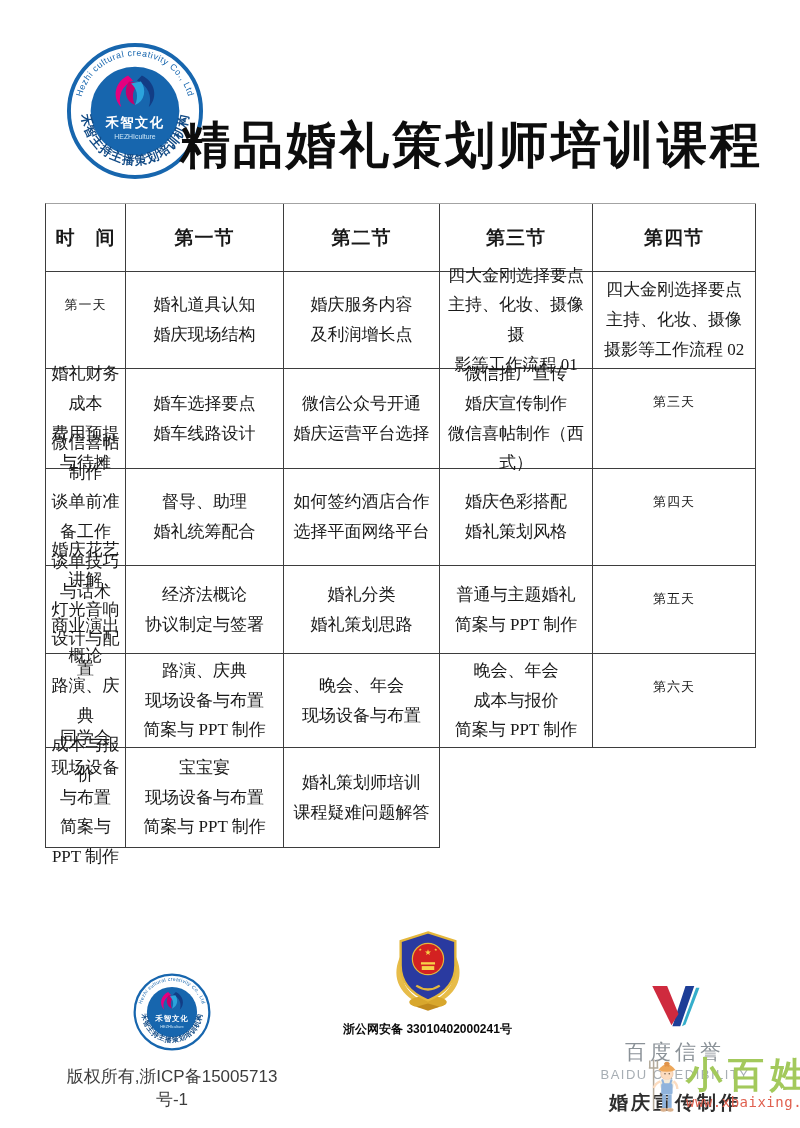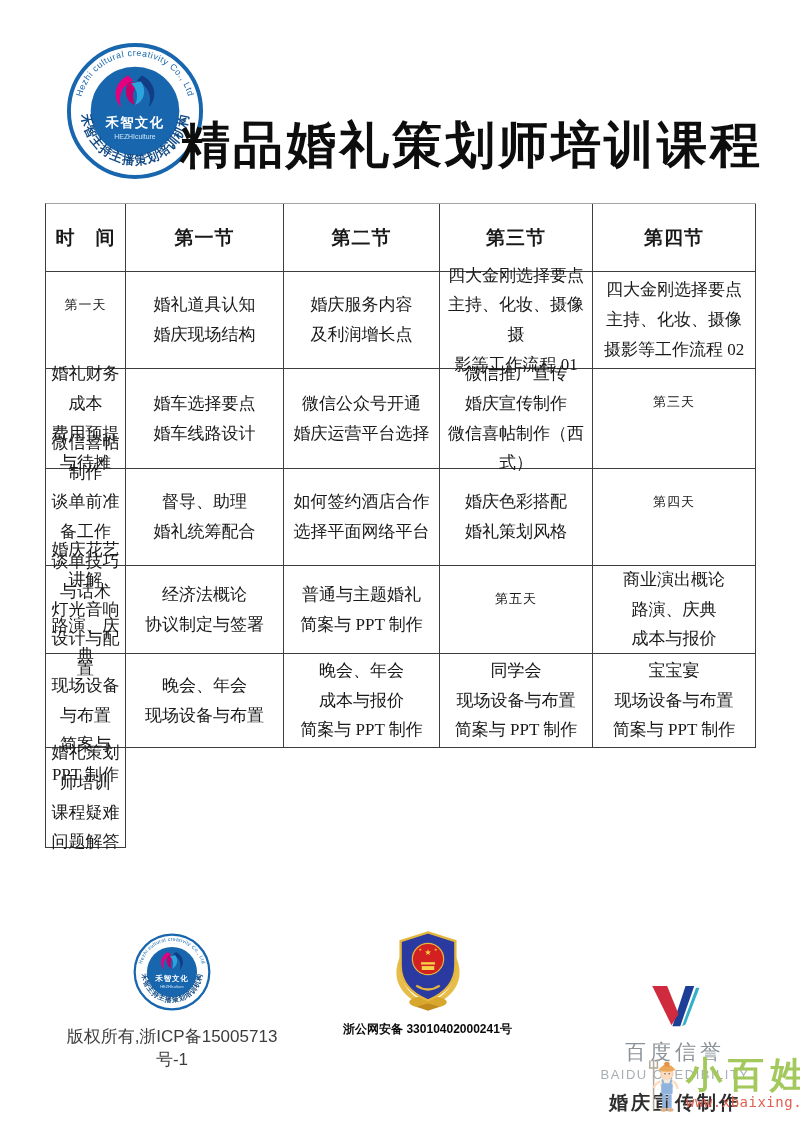--- a/index.html
+++ b/index.html
@@ -27,21 +27,21 @@
   .cell{
     border-right:1px solid #3d3d3d;border-bottom:1px solid #3d3d3d;
     display:flex;align-items:center;justify-content:center;
     text-align:center;white-space:pre-line;
     font-size:17px;line-height:1.75;padding:2px 4px;box-sizing:border-box;
   }
   .cell.th{font-size:19px;font-weight:bold;letter-spacing:1px;}
   .cell.day{font-size:13px;align-items:flex-start;padding-top:22px;letter-spacing:1px;}
   
   .footer-block{position:absolute;text-align:center;font-family:"Liberation Sans","DejaVu Sans",sans-serif;}
-  .f-left{left:52px;top:933px;width:240px;}
+  .f-left{left:52px;top:973px;width:240px;}
   .f-left .caption{margin-top:10px;font-size:17px;color:#3c3c3c;}
   .f-center{left:305px;top:929px;width:245px;}
   .f-center .caption{margin-top:6px;font-size:12px;font-weight:bold;color:#0a0a0a;}
   .f-right{left:597px;top:980px;width:156px;}
   .baidu-cn{font-size:21px;color:#8b9298;letter-spacing:4px;margin-top:2px;}
   .baidu-en{font-size:13px;color:#a7aeb4;letter-spacing:1.5px;margin-top:1px;}
   .baidu-cert{font-size:19px;font-weight:bold;color:#2e2e2e;letter-spacing:3px;margin-top:8px;}
   
   .watermark{position:absolute;left:646px;top:1056px;display:flex;align-items:flex-start;}
   .wm-text{margin-left:2px;}
@@ -122,36 +122,39 @@
     <div class="cell">如何签约酒店合作
 选择平面网络平台</div>
     <div class="cell">婚庆色彩搭配
 婚礼策划风格</div>
 
     <div class="cell day">第四天</div>
     <div class="cell">婚庆花艺讲解
 灯光音响设计与配置</div>
     <div class="cell">经济法概论
 协议制定与签署</div>
+    <div class="cell">婚礼分类
+婚礼策划思路</div>
     <div class="cell">普通与主题婚礼
 简案与 PPT 制作</div>
 
     <div class="cell day">第五天</div>
     <div class="cell">商业演出概论
 路演、庆典
 成本与报价</div>
     <div class="cell">路演、庆典
 现场设备与布置
 简案与 PPT 制作</div>
     <div class="cell">晚会、年会
 现场设备与布置</div>
     <div class="cell">晚会、年会
 成本与报价
 简案与 PPT 制作</div>
 
+    <div class="cell day">第六天</div>
     <div class="cell">同学会
 现场设备与布置
 简案与 PPT 制作</div>
     <div class="cell">宝宝宴
 现场设备与布置
 简案与 PPT 制作</div>
     <div class="cell">婚礼策划师培训
 课程疑难问题解答</div>
   </section>
 

